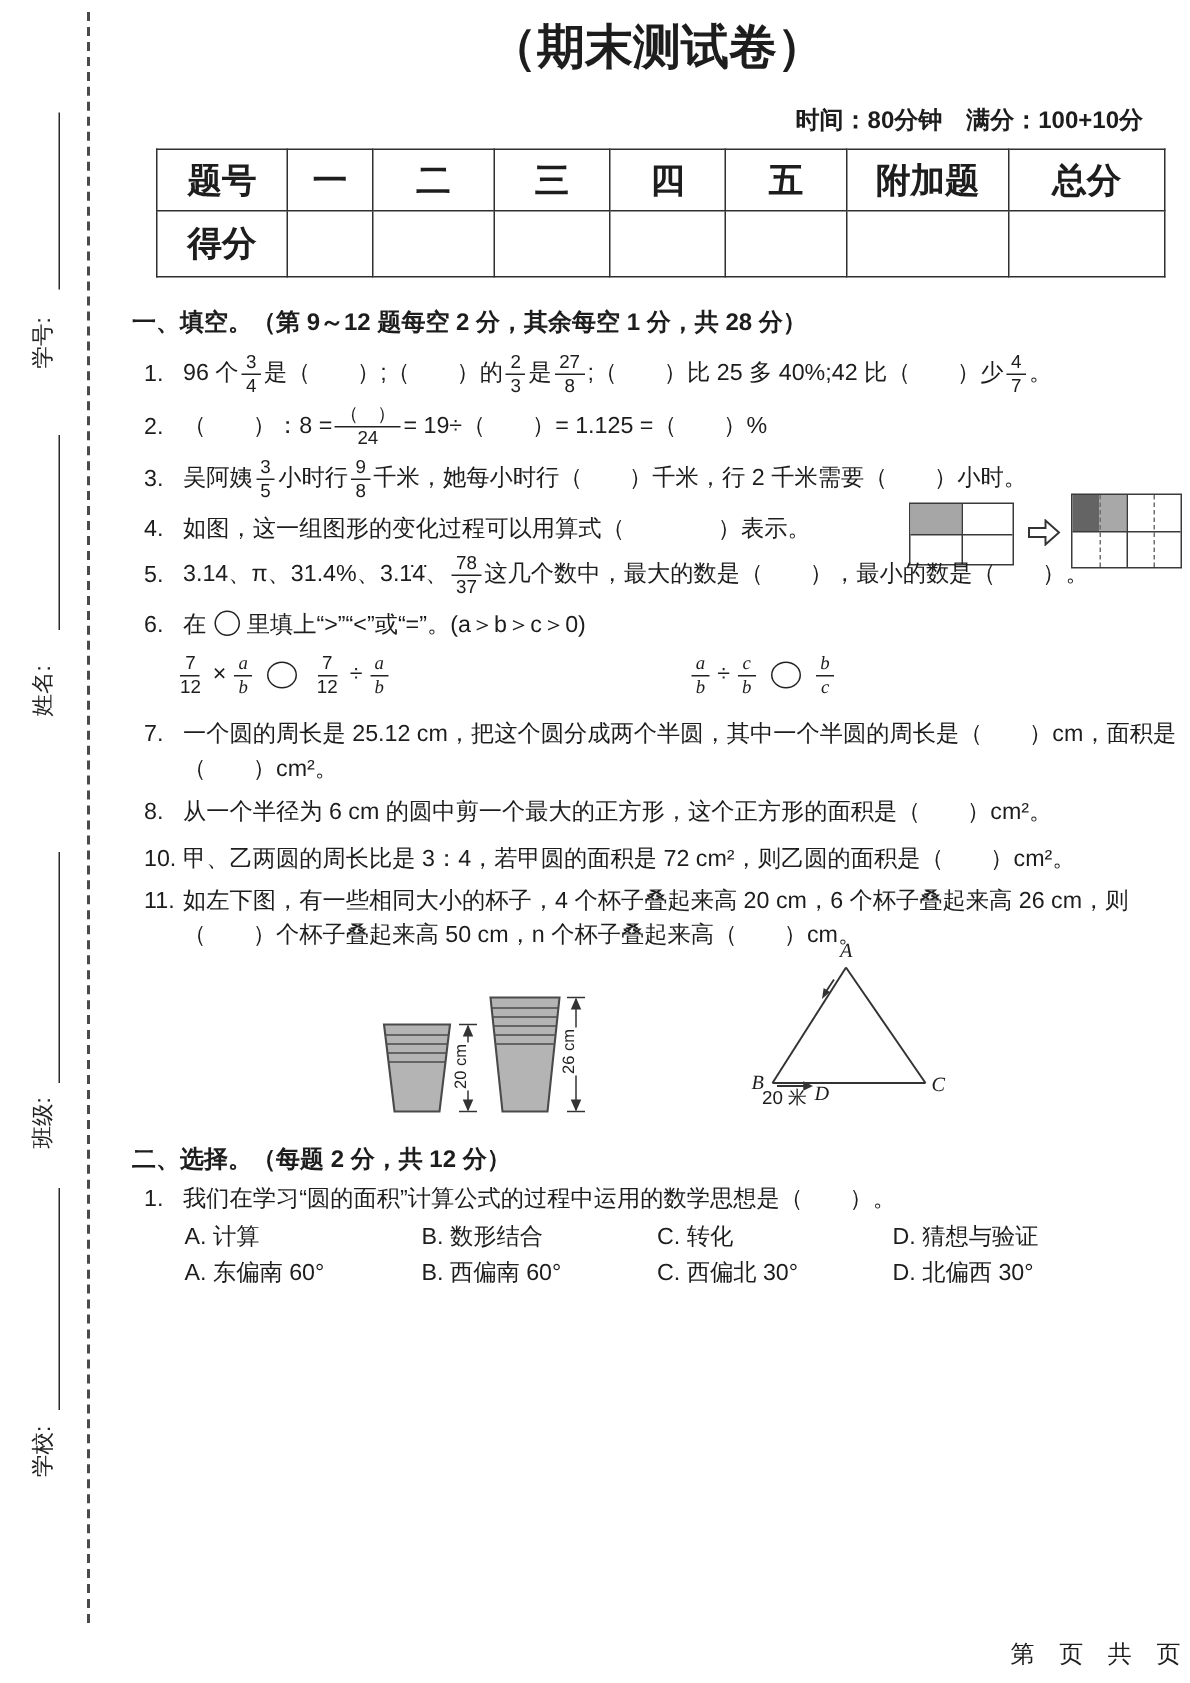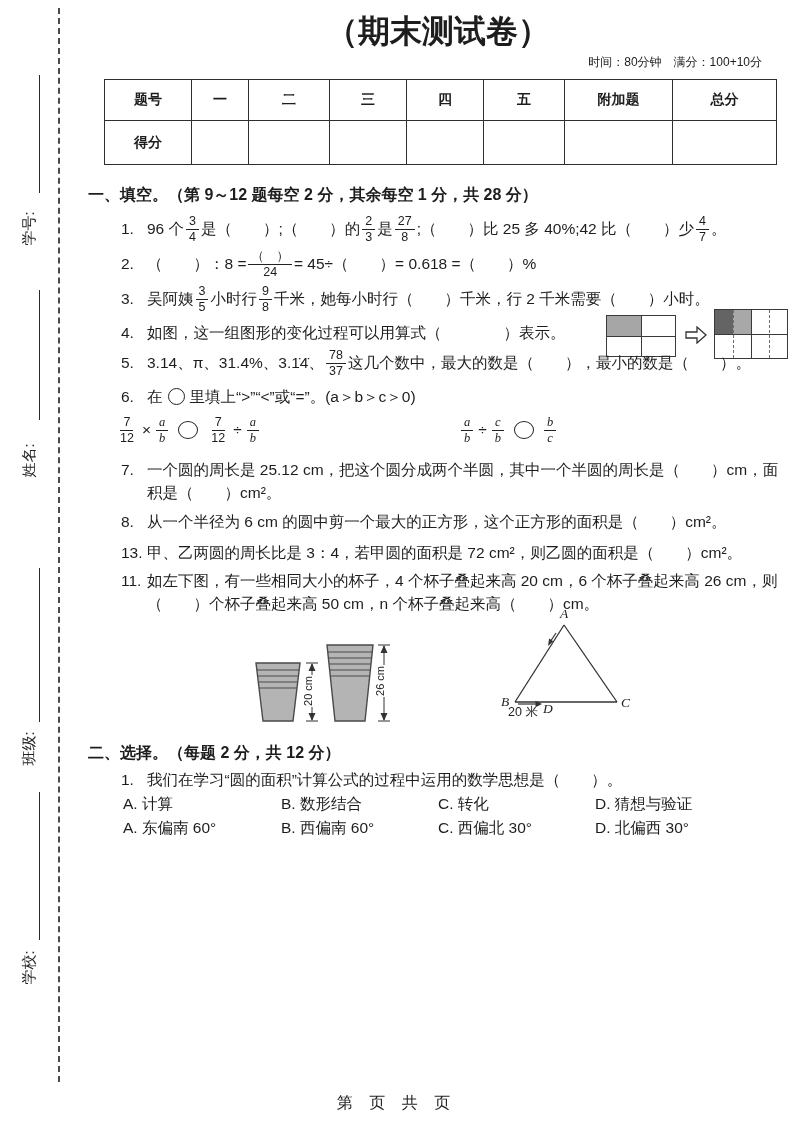--- a/index.html
+++ b/index.html
@@ -17,32 +17,32 @@
   #sl3{top:568px;height:154px} #sl4{top:792px;height:148px}
   .seal-label { position:absolute; width:70px; text-align:center; font-size:15px;
                 transform:rotate(-90deg); color:#222; white-space:nowrap; }
   #sb1{left:-6px;top:219px} #sb2{left:-6px;top:451px}
   #sb3{left:-6px;top:739px} #sb4{left:-6px;top:958px}
 
   
   .content { position:absolute; left:88px; top:0; width:700px; }
   .title   { margin-top:28px; text-align:center; font-size:41px; font-weight:bold; letter-spacing:1px; }
   .subtitle{ margin-top:10px; text-align:center; font-size:32px; font-weight:bold; }
-  .meta    { text-align:right; padding-right:26px; font-size:12px; font-weight:400; }
+  .meta    { margin-top:16px; text-align:right; padding-right:26px; font-size:16px; font-weight:700; }
 
   table.score { border-collapse:collapse; margin:8px 0 0 16px; width:672px; table-layout:fixed; }
-  .score td { border:1.8px solid #2f2f2f; text-align:center; font-size:14px;
+  .score td { border:1.8px solid #2f2f2f; text-align:center; font-size:23px;
               font-weight:bold; height:41px;margin-top:13px; }
   .score tr.r2 td { height:44px; }
 
   .sec-h { margin-top:20px; font-size:16px; font-weight:bold; }
   .sec-h2 { margin-top:20px; }
 
   .q { position:relative; margin-top:6px; padding-left:34px; text-indent:-26px;
-       font-size:15.5px; line-height:1.5;margin-left:25px; }
+       font-size:15.5px; line-height:1.5; }
   .q .qno { display:inline-block; width:26px; text-indent:0; }
   .mt4{margin-top:4px}.mt8{margin-top:8px}.mt12{margin-top:12px}
 
   .frac { display:inline-flex; flex-direction:column; align-items:center; text-indent:0;
           vertical-align:middle; font-size:12.5px; line-height:1.2; margin:0 2px; }
   .frac .fn { padding:0 3px; border-bottom:1.1px solid #222; }
   .frac .fd { padding:0 3px; }
   .frac.it { font-family:"Liberation Serif","DejaVu Serif",serif; font-style:italic; }
 
   .cir { display:inline-block; width:17px; height:17px; border:1.3px solid #222;
@@ -78,21 +78,21 @@
                padding:0 1px; transform:rotate(-90deg); white-space:nowrap; }
   #dl1 { left:204px; top:70px; } #dl2 { left:276px; top:60px; }
   #tri text { font-family:"Liberation Serif","DejaVu Serif",serif; font-style:italic;
               font-size:13.5px; fill:#1d1d1d; }
   #tri text.plain { font-style:normal; font-family:"Liberation Sans",sans-serif; font-size:12.5px; }
 
   .opts { display:flex; margin-top:3px; padding-left:35px; font-size:15.5px; }
   .opts span:nth-child(1){width:158px} .opts span:nth-child(2){width:157px}
   .opts span:nth-child(3){width:157px} .opts span:nth-child(4){flex:1}
 
-  .footer { position:absolute; left:0; right:0; top:1093px; text-align:center;
+  .footer { position:absolute; left:0; right:0; top:1093px; text-align:right;
             font-size:16px; letter-spacing:6px; }
 </style>
 </head>
 <body>
 
 <div class="page">
 
   <div class="seal-dash"></div>
   <div class="seal-line" id="sl1"></div>
   <div class="seal-line" id="sl2"></div>
@@ -155,21 +155,21 @@
           <span class="fn">27</span>
           <span class="fd">8</span>
         </span><span>;（　　）比 25 多 40%;42 比（　　）少</span><span class="frac">
           <span class="fn">4</span>
           <span class="fd">7</span>
         </span><span>。</span></div>
 
     <div class="q mt4"><span class="qno">2.</span><span>（　　）：8 =</span><span class="frac">
           <span class="fn">（　）</span>
           <span class="fd">24</span>
-        </span><span>= 45÷（　　）= 0.618 =（　　）%</span></div>
+        </span><span>= 19÷（　　）= 1.125 =（　　）%</span></div>
 
     <div class="q mt4"><span class="qno">3.</span><span>吴阿姨</span><span class="frac">
           <span class="fn">3</span>
           <span class="fd">5</span>
         </span><span>小时行</span><span class="frac">
           <span class="fn">9</span>
           <span class="fd">8</span>
         </span><span>千米，她每小时行（　　）千米，行 2 千米需要（　　）小时。</span></div>
 
     <div class="q q4"><span class="qno">4.</span><span>如图，这一组图形的变化过程可以用算式（　　　　）表示。</span>
@@ -235,21 +235,21 @@
         <span class="cir"></span>
         <span class="frac it">
             <span class="fn">b</span>
             <span class="fd">c</span>
           </span>
       </span>
     </div>
 
     <div class="q mt12"><span class="qno">7.</span><span>一个圆的周长是 25.12 cm，把这个圆分成两个半圆，其中一个半圆的周长是（　　）cm，面积是（　　）cm²。</span></div>
     <div class="q"><span class="qno">8.</span><span>从一个半径为 6 cm 的圆中剪一个最大的正方形，这个正方形的面积是（　　）cm²。</span></div>
-    <div class="q mt8"><span class="qno">13.</span><span>甲、乙两圆的周长比是 3：4，若甲圆的面积是 72 cm²，则乙圆的面积是（　　）cm²。</span></div>
+    <div class="q mt8"><span class="qno">10.</span><span>甲、乙两圆的周长比是 3：4，若甲圆的面积是 72 cm²，则乙圆的面积是（　　）cm²。</span></div>
     <div class="q mt4"><span class="qno">11.</span><span>如左下图，有一些相同大小的杯子，4 个杯子叠起来高 20 cm，6 个杯子叠起来高 26 cm，则（　　）个杯子叠起来高 50 cm，n 个杯子叠起来高（　　）cm。</span></div>
 
     <div class="figrow">
       <svg id="cup1" width="70" height="62" viewBox="0 0 70 62">
         <polygon points="2,2 46,2 39,60 9,60" fill="#b4b4b4" stroke="#4a4a4a" stroke-width="1.4"></polygon>
         <line x1="3" y1="9" x2="45" y2="9" stroke="#4a4a4a" stroke-width="1.1"></line>
         <line x1="3.7" y1="15" x2="44.3" y2="15" stroke="#4a4a4a" stroke-width="1.1"></line>
         <line x1="4.4" y1="21" x2="43.6" y2="21" stroke="#4a4a4a" stroke-width="1.1"></line>
         <line x1="5.1" y1="27" x2="42.9" y2="27" stroke="#4a4a4a" stroke-width="1.1"></line>
         <line x1="58" y1="3" x2="58" y2="59" stroke="#333" stroke-width="1"></line>

